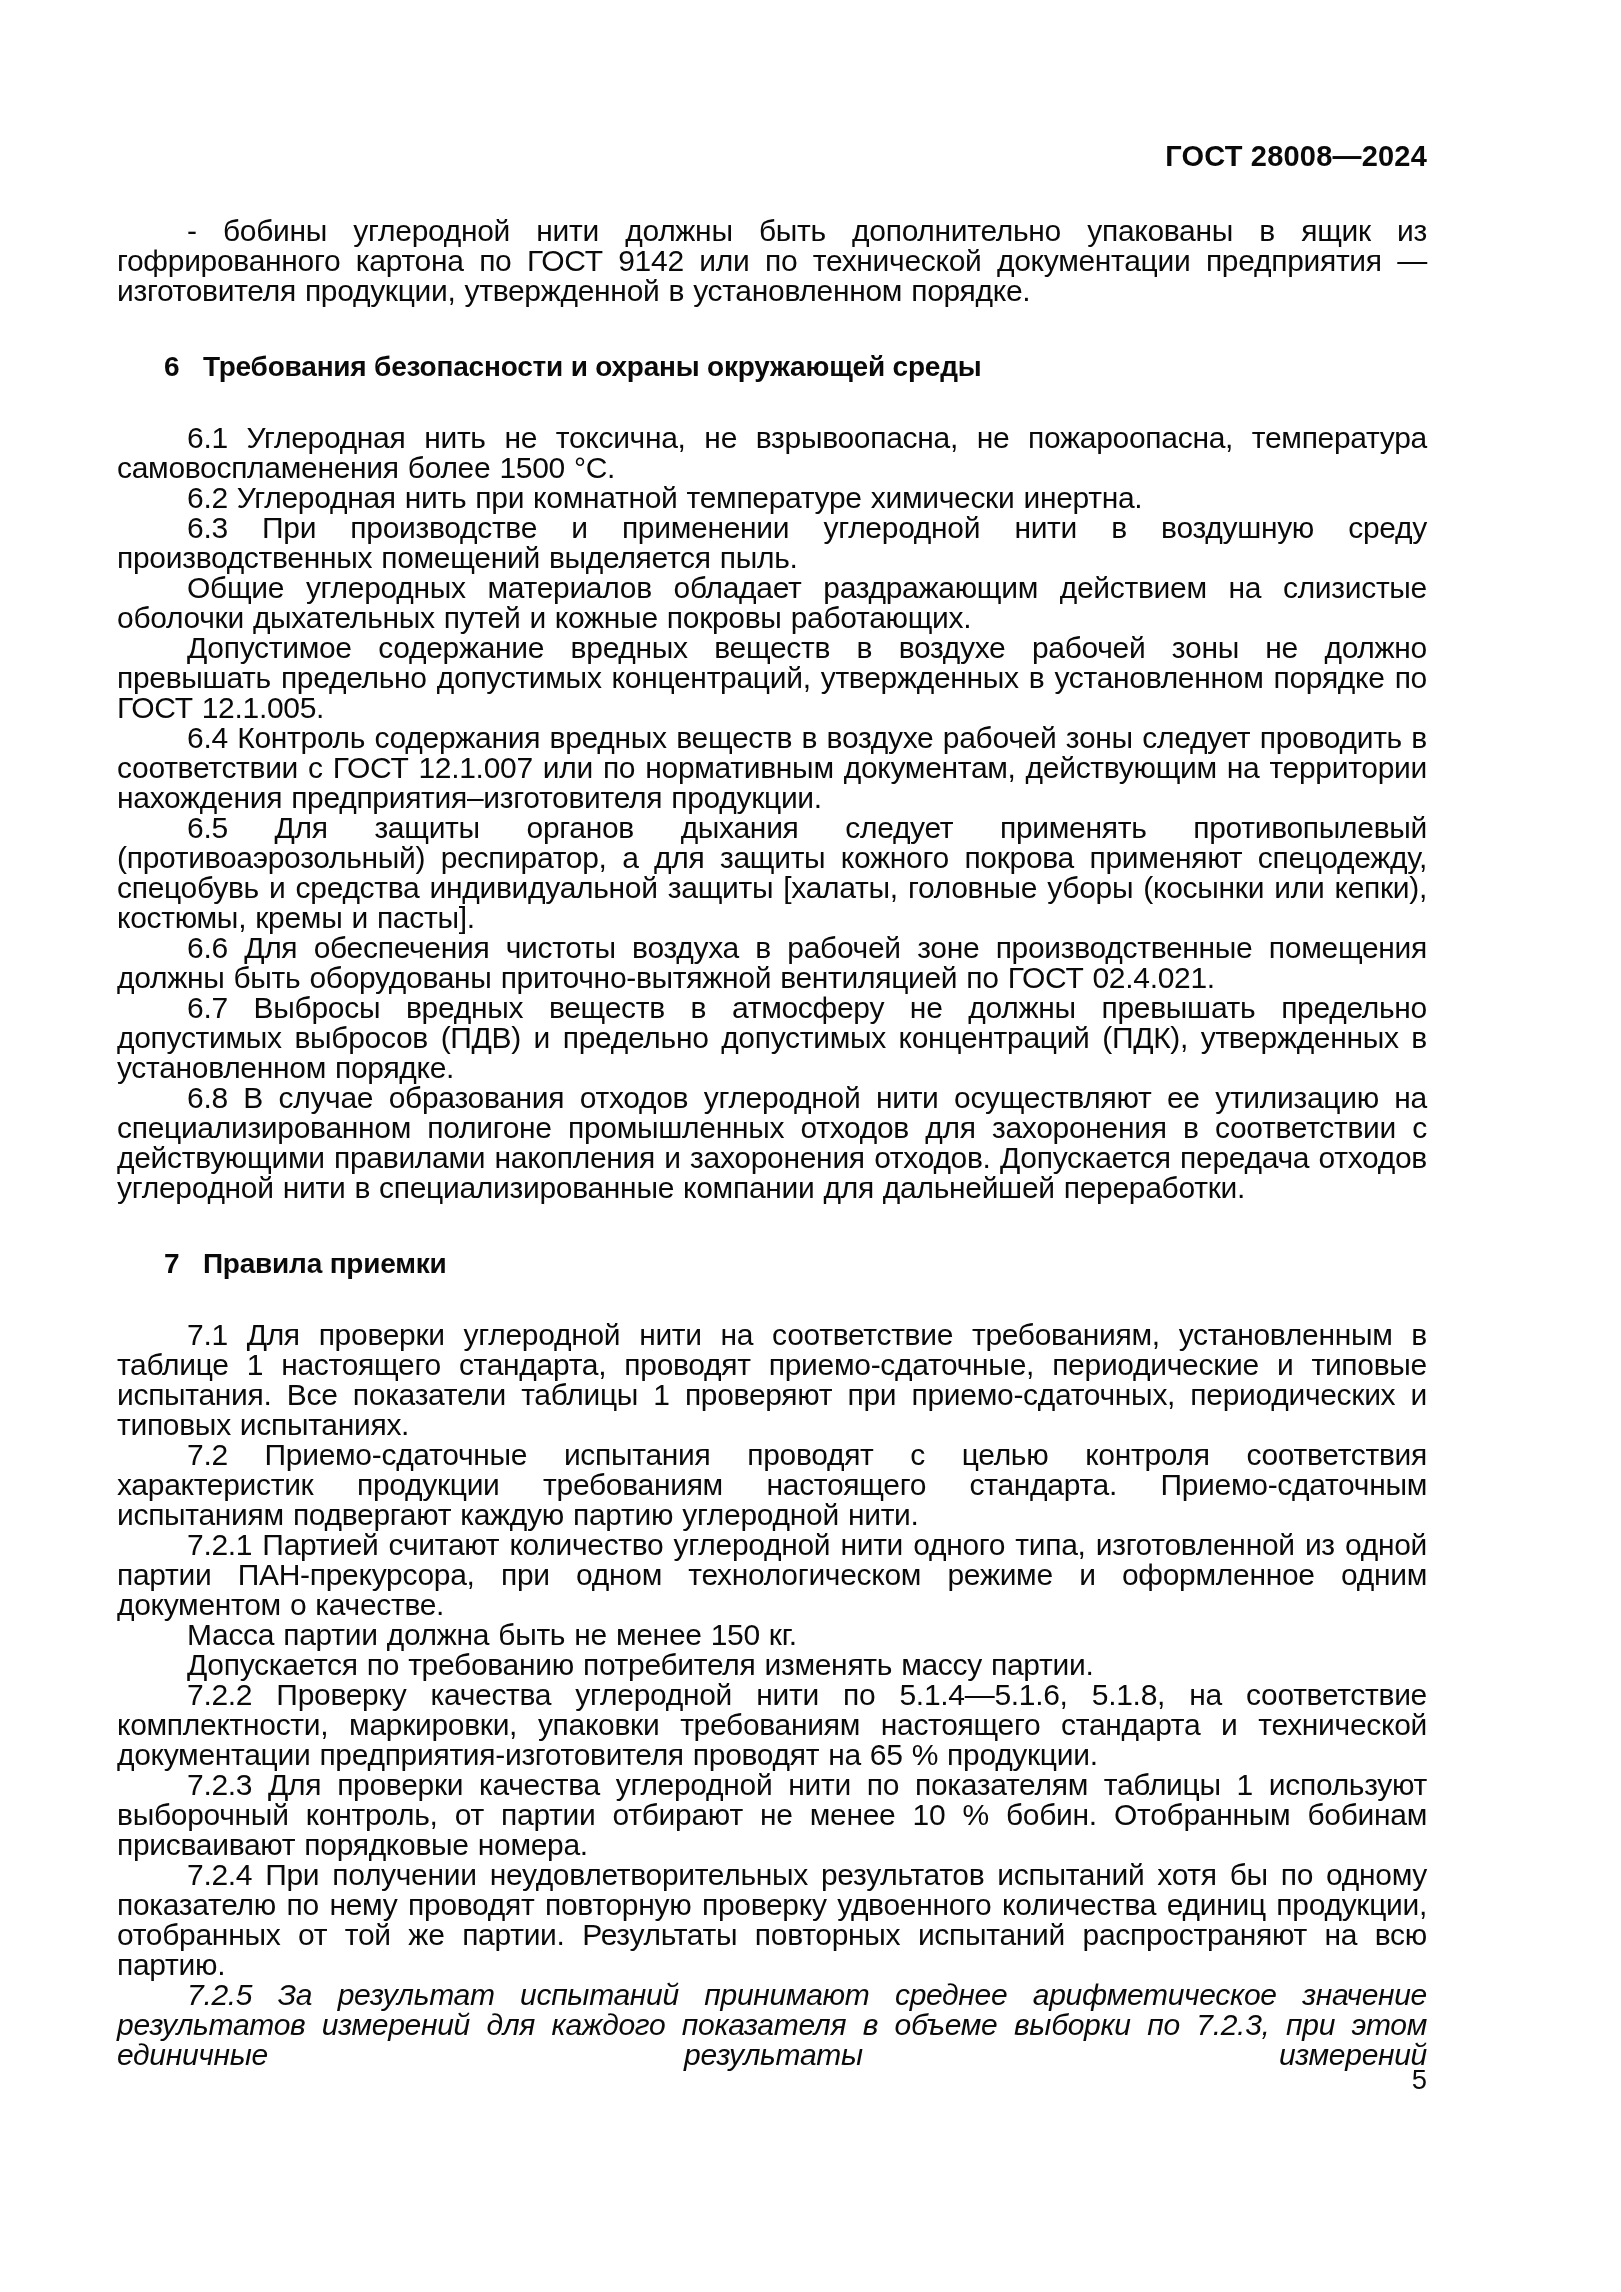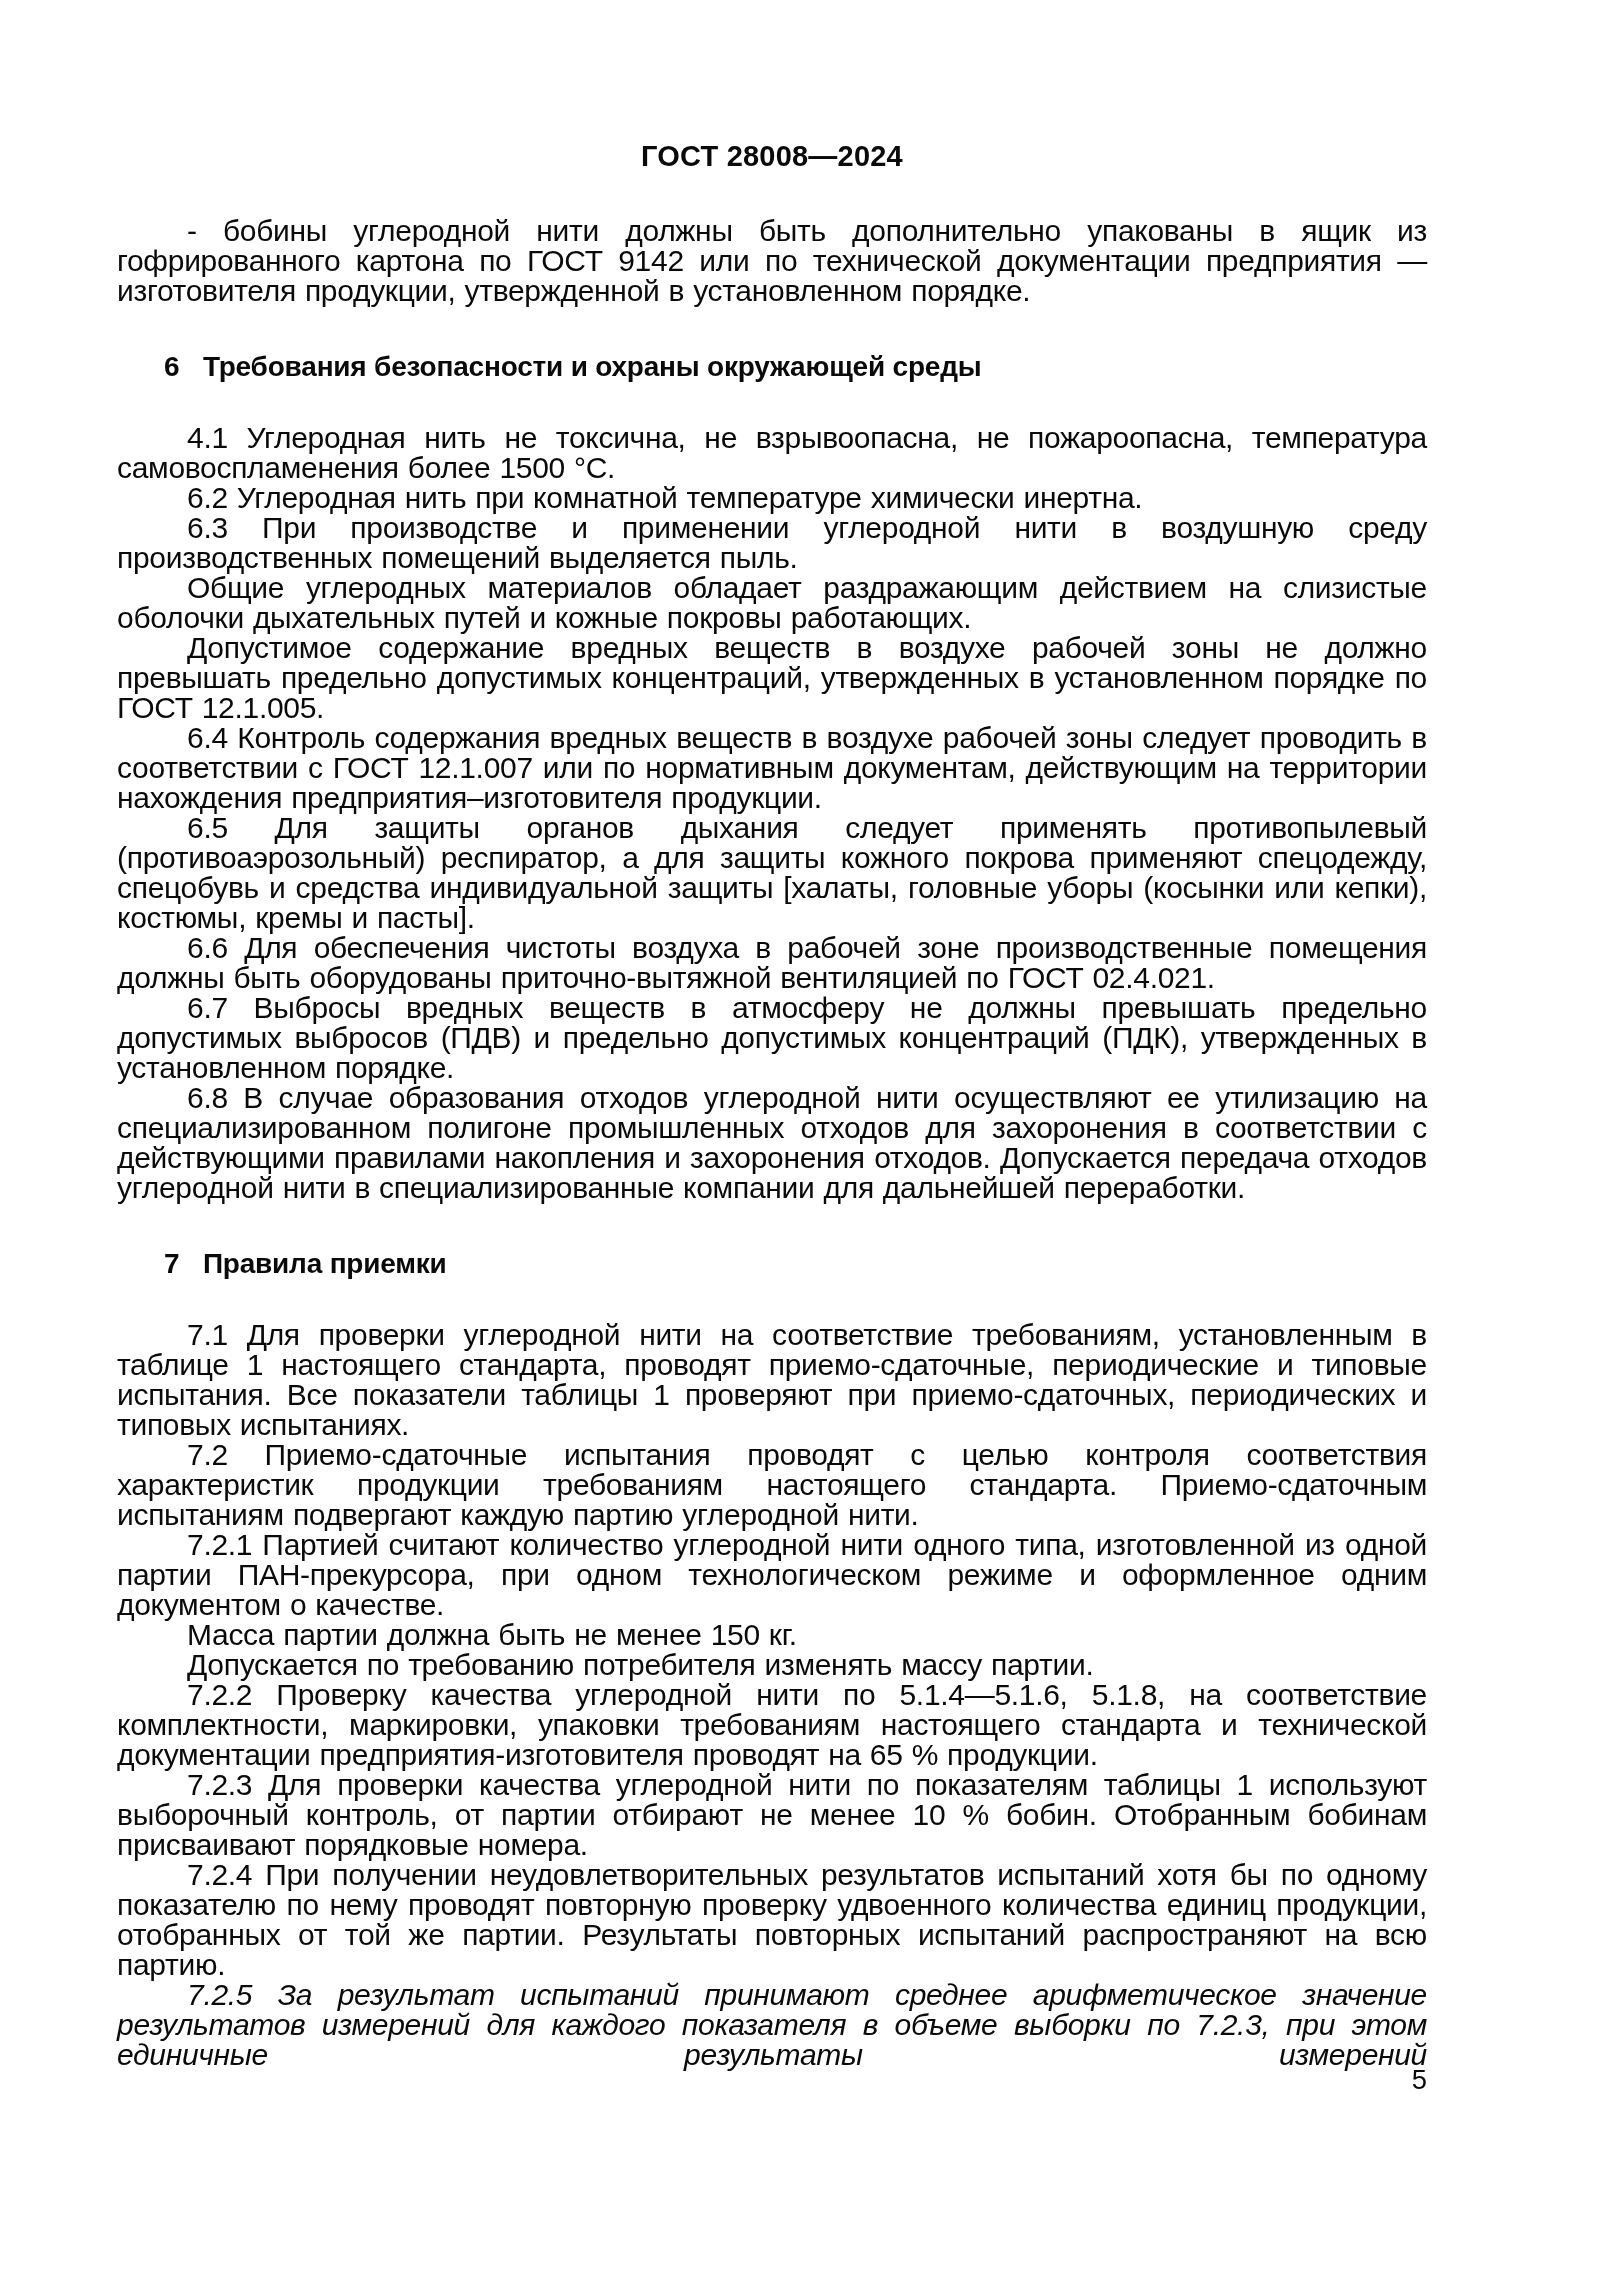--- a/index.html
+++ b/index.html
@@ -6,21 +6,21 @@
   body {
     width: 1621px; height: 2293px;
     background: #ffffff;
     font-family: "Liberation Sans", sans-serif;
     color: #0a0a0a;
   }
   .page { position: relative; width: 1621px; height: 2293px; overflow: hidden; }
   .text-col { position: absolute; left: 117px; top: 140px; width: 1310px; }
   .doc-header {
     font-size: 29px; line-height: 33px; font-weight: bold;
-    text-align: center; letter-spacing: 0.2px;
+    text-align: right; letter-spacing: 0.2px;
     margin: 0 0 43px 0;
   }
   p.p {
     margin: 0; font-size: 30px; line-height: 30px;
     text-align: justify; text-indent: 70px;
     letter-spacing: -0.3px; word-spacing: 1px;
   }
   p.p.cont { text-align-last: justify; font-style: italic; }
   .h2 {
     font-size: 28px; line-height: 35px; font-weight: bold;
@@ -37,21 +37,21 @@
 
 <div class="page">
   <div class="text-col">
 
     <div class="doc-header">ГОСТ 28008—2024</div>
 
     <p class="p">- бобины углеродной нити должны быть дополнительно упакованы в ящик из гофрированного картона по ГОСТ 9142 или по технической документации предприятия — изготовителя продукции, утвержденной в установленном порядке.</p>
 
     <h2 class="h2"><span class="h-num">6</span><span>Требования безопасности и охраны окружающей среды</span></h2>
 
-    <p class="p">4.1 Углеродная нить не токсична, не взрывоопасна, не пожароопасна, температура самовоспламенения более 1500 °С.</p>
+    <p class="p">6.1 Углеродная нить не токсична, не взрывоопасна, не пожароопасна, температура самовоспламенения более 1500 °С.</p>
     <p class="p">6.2 Углеродная нить при комнатной температуре химически инертна.</p>
     <p class="p">6.3 При производстве и применении углеродной нити в воздушную среду производственных помещений выделяется пыль.</p>
     <p class="p">Общие углеродных материалов обладает раздражающим действием на слизистые оболочки дыхательных путей и кожные покровы работающих.</p>
     <p class="p">Допустимое содержание вредных веществ в воздухе рабочей зоны не должно превышать предельно допустимых концентраций, утвержденных в установленном порядке по ГОСТ 12.1.005.</p>
     <p class="p">6.4 Контроль содержания вредных веществ в воздухе рабочей зоны следует проводить в соответствии с ГОСТ 12.1.007 или по нормативным документам, действующим на территории нахождения предприятия–изготовителя продукции.</p>
     <p class="p">6.5 Для защиты органов дыхания следует применять противопылевый (противоаэрозольный) респиратор, а для защиты кожного покрова применяют спецодежду, спецобувь и средства индивидуальной защиты [халаты, головные уборы (косынки или кепки), костюмы, кремы и пасты].</p>
     <p class="p">6.6 Для обеспечения чистоты воздуха в рабочей зоне производственные помещения должны быть оборудованы приточно-вытяжной вентиляцией по ГОСТ 02.4.021.</p>
     <p class="p">6.7 Выбросы вредных веществ в атмосферу не должны превышать предельно допустимых выбросов (ПДВ) и предельно допустимых концентраций (ПДК), утвержденных в установленном порядке.</p>
     <p class="p">6.8 В случае образования отходов углеродной нити осуществляют ее утилизацию на специализированном полигоне промышленных отходов для захоронения в соответствии с действующими правилами накопления и захоронения отходов. Допускается передача отходов углеродной нити в специализированные компании для дальнейшей переработки.</p>
 

